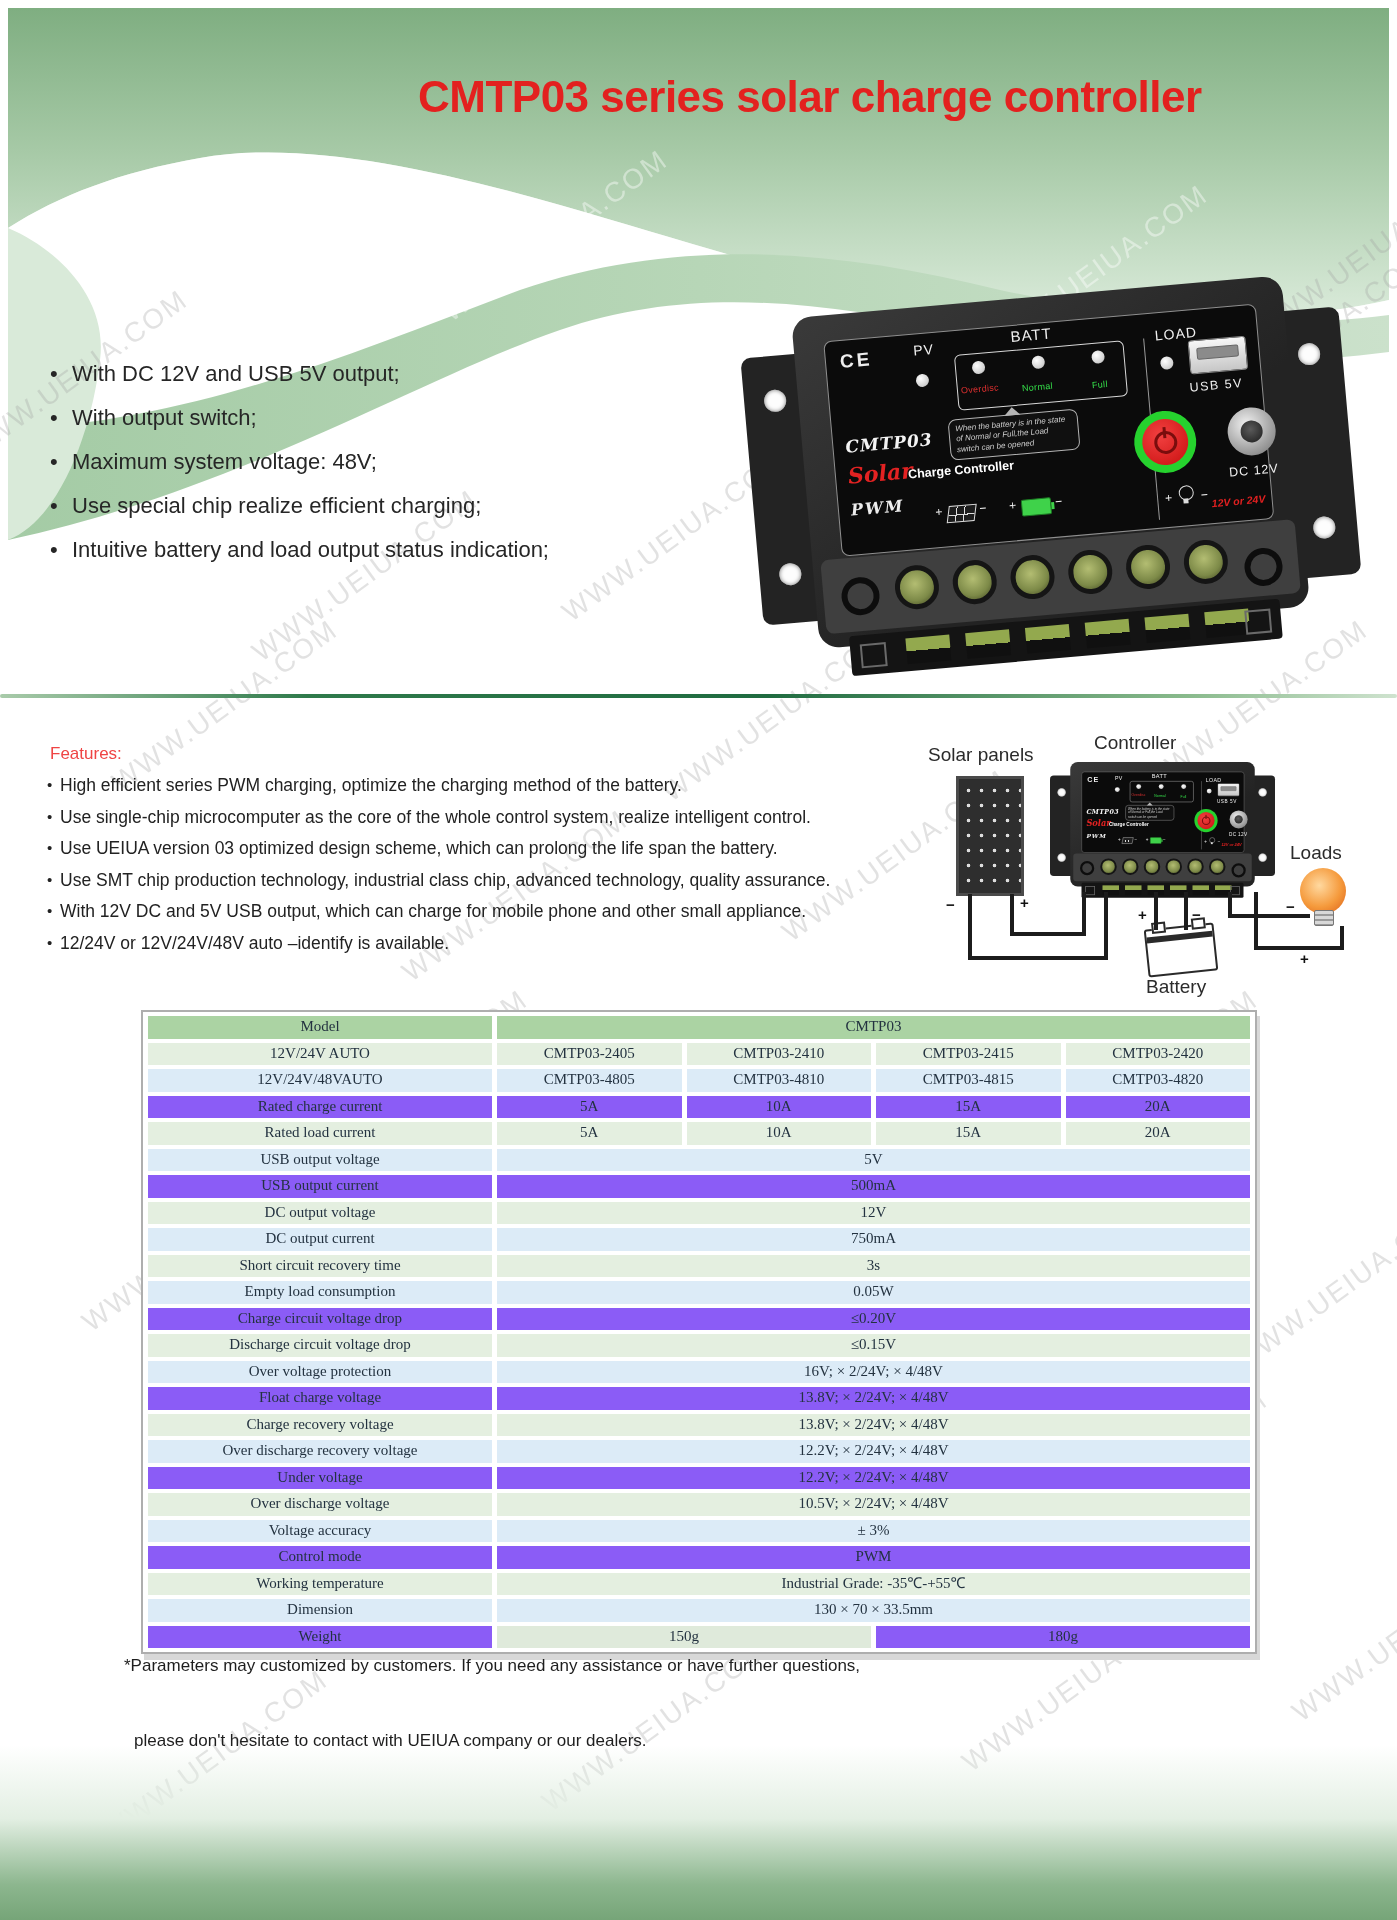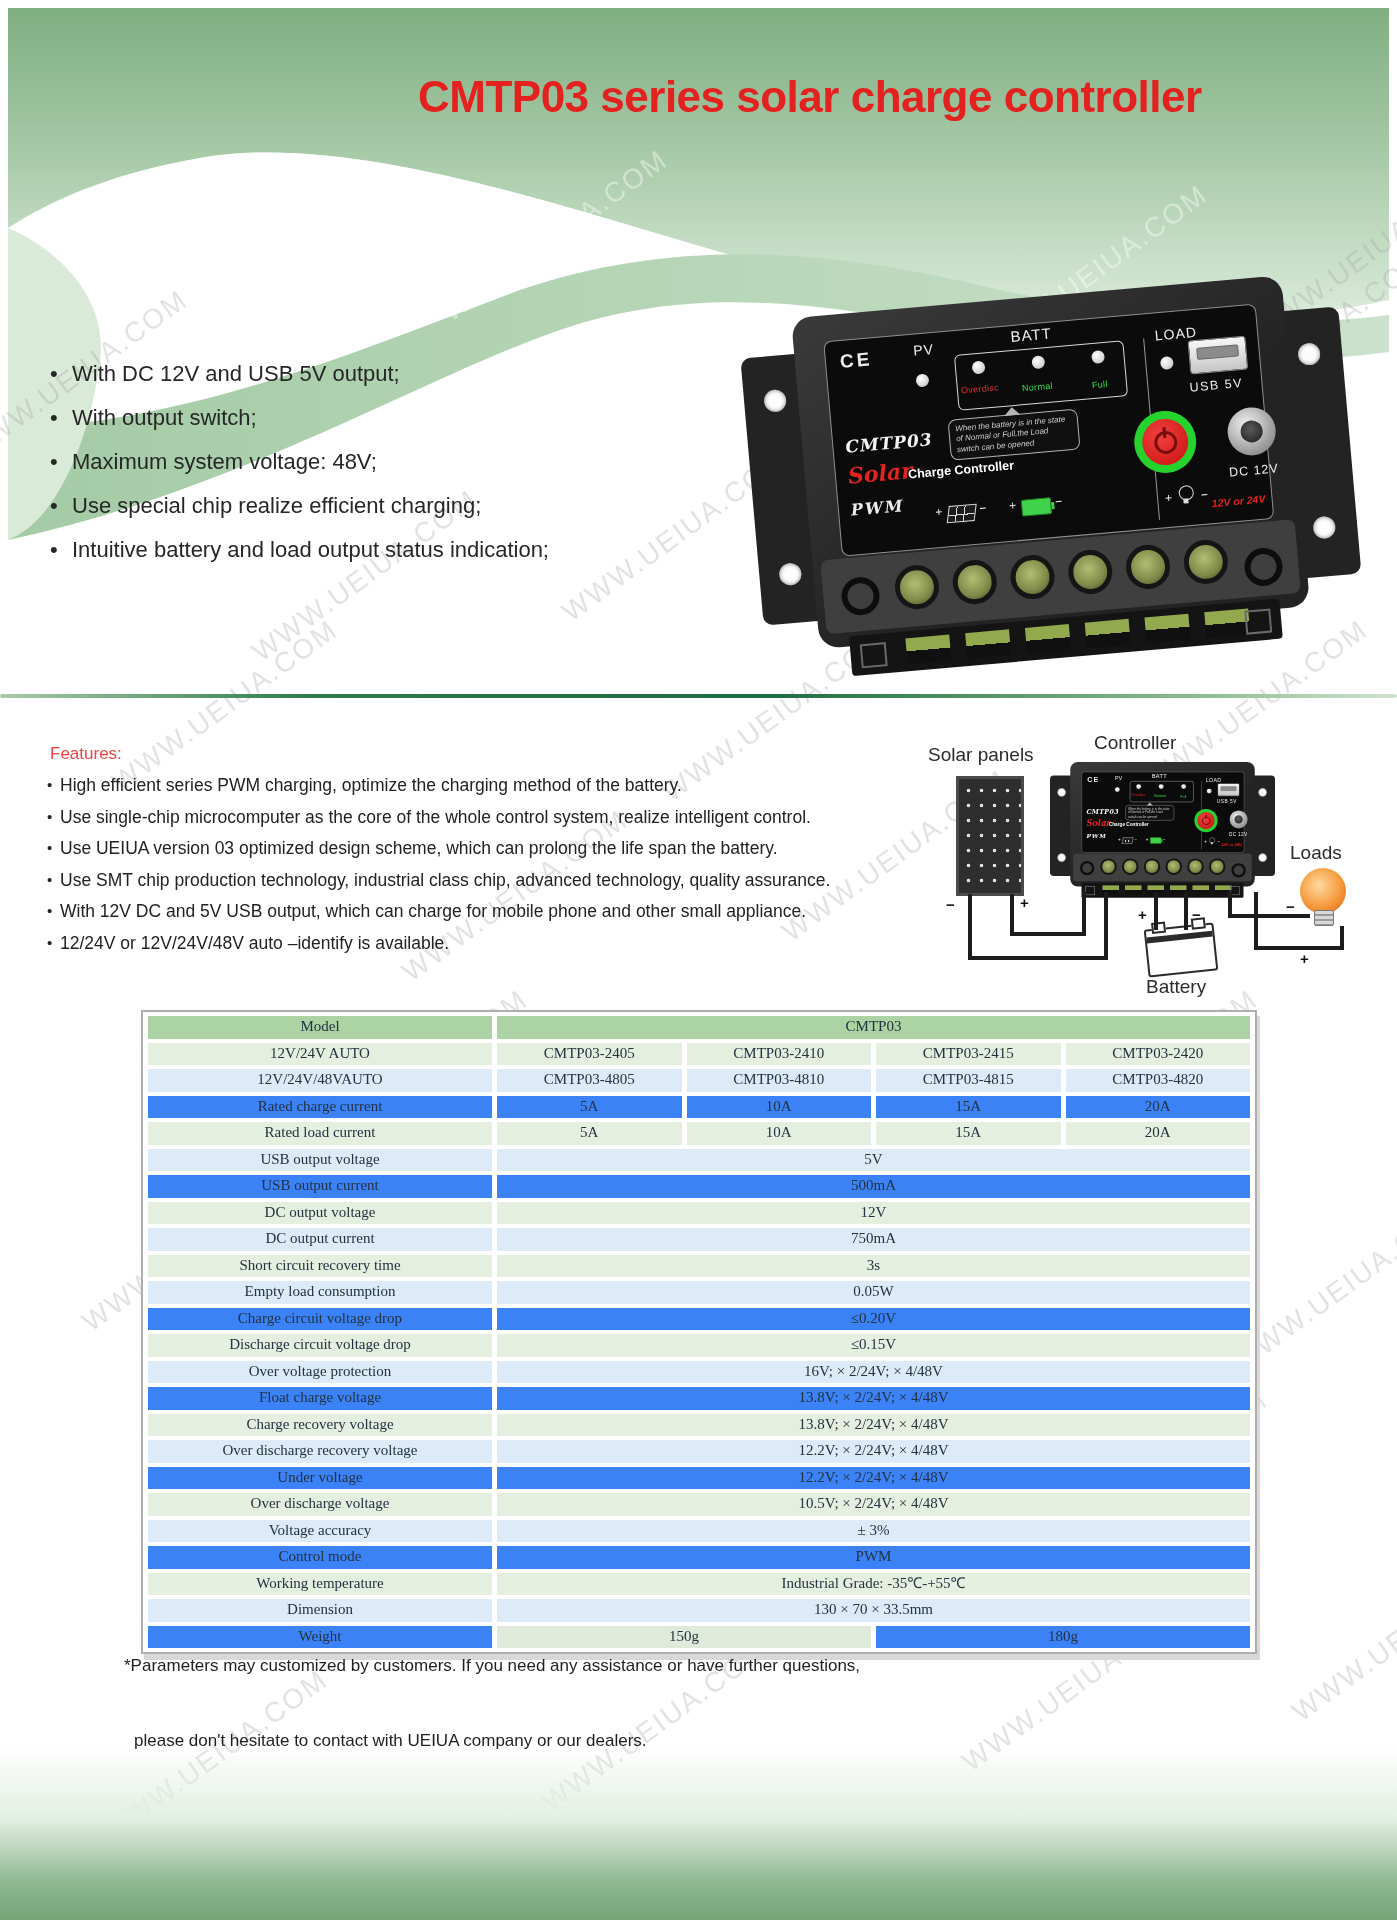--- a/index.html
+++ b/index.html
@@ -140,21 +140,21 @@
 
   
   .spec-table{position:absolute;left:141px;top:1010px;width:1116px;table-layout:fixed;
       border-collapse:separate;border-spacing:5px 4px;border:2px solid #aeaeae;background:#fff;
       box-shadow:3px 6px 0 #d8d8d8;font-family:"Liberation Serif",serif;font-size:15px;color:#233240;}
   .spec-table td,.spec-table th{height:22.5px;text-align:center;vertical-align:middle;
       padding:0 3px;font-weight:400;line-height:1.05;overflow:hidden;white-space:nowrap;}
   .rh{background:#abd3a3;}
   .rg{background:#e4efe0;}
   .rb{background:#dcebf7;}
-  .rc{background:#3b82f6;}
+  .rc{background:#8b5cf6;}
   .rg2{background:#dfeadb;}
 
   
   .note1{position:absolute;left:124px;top:1656px;font-size:17px;color:#1e1e1e;}
   .note2{position:absolute;left:134px;top:1731px;font-size:17px;color:#1e1e1e;}
   .footer-grad{position:absolute;left:0;top:1745px;width:1397px;height:175px;
       background:linear-gradient(180deg,rgba(255,255,255,0) 0%,#e3efe3 42%,#8cb68e 80%,#76a578 100%);}
 </style>
 </head>
 <body>

